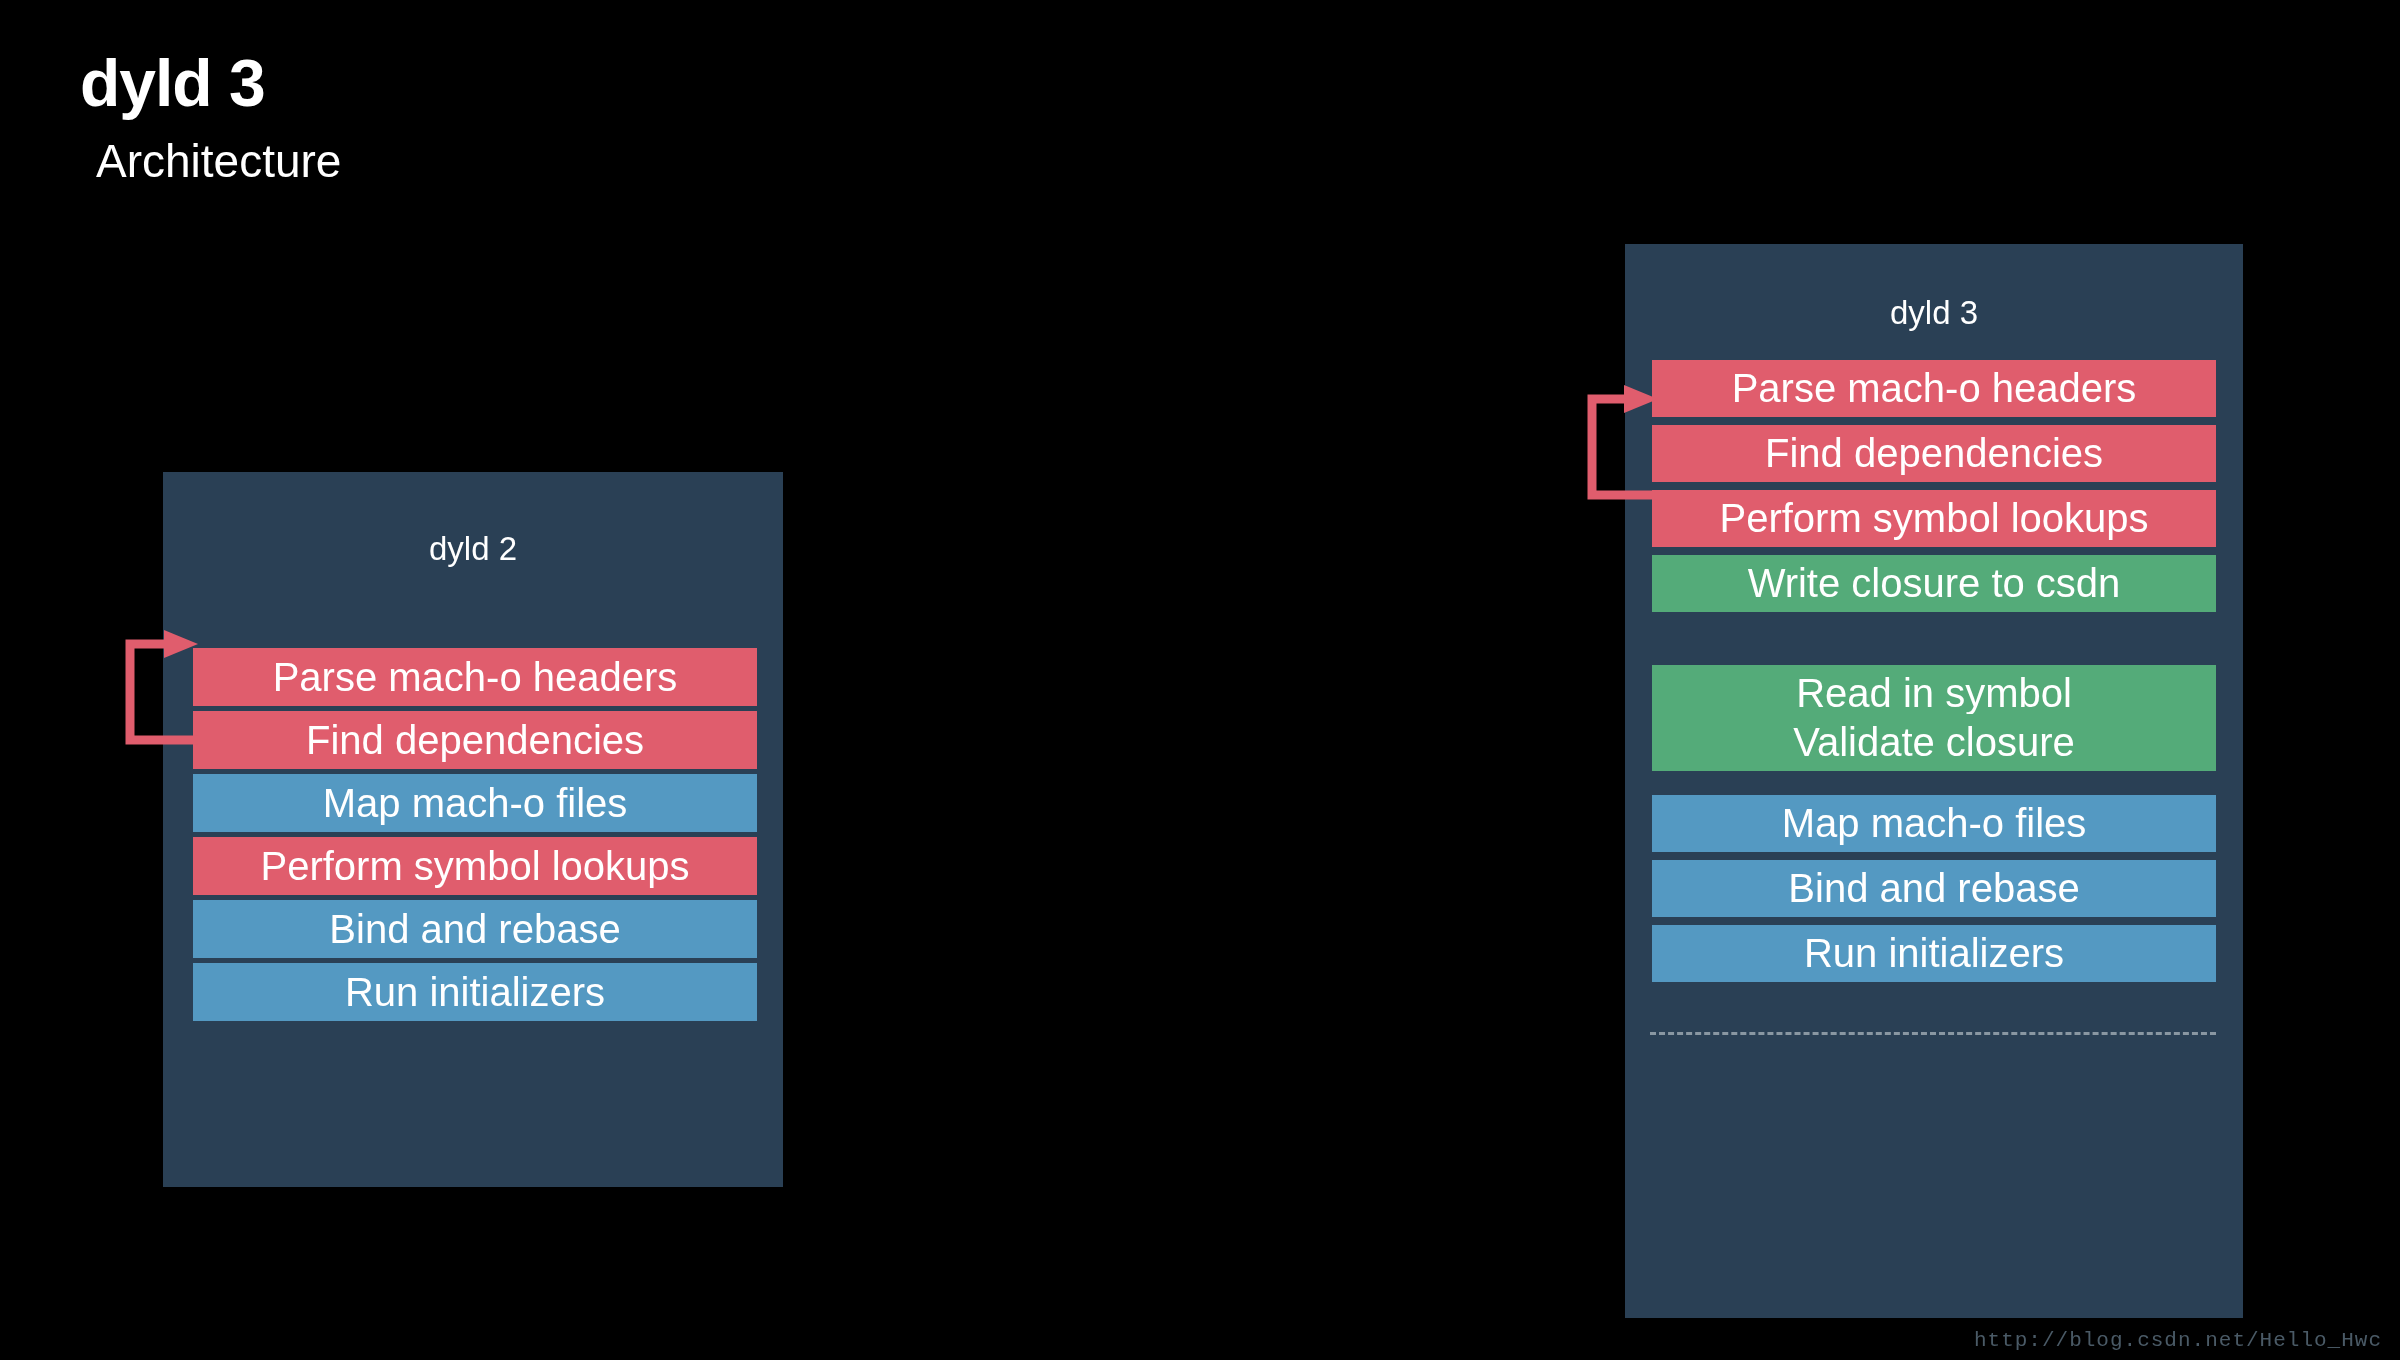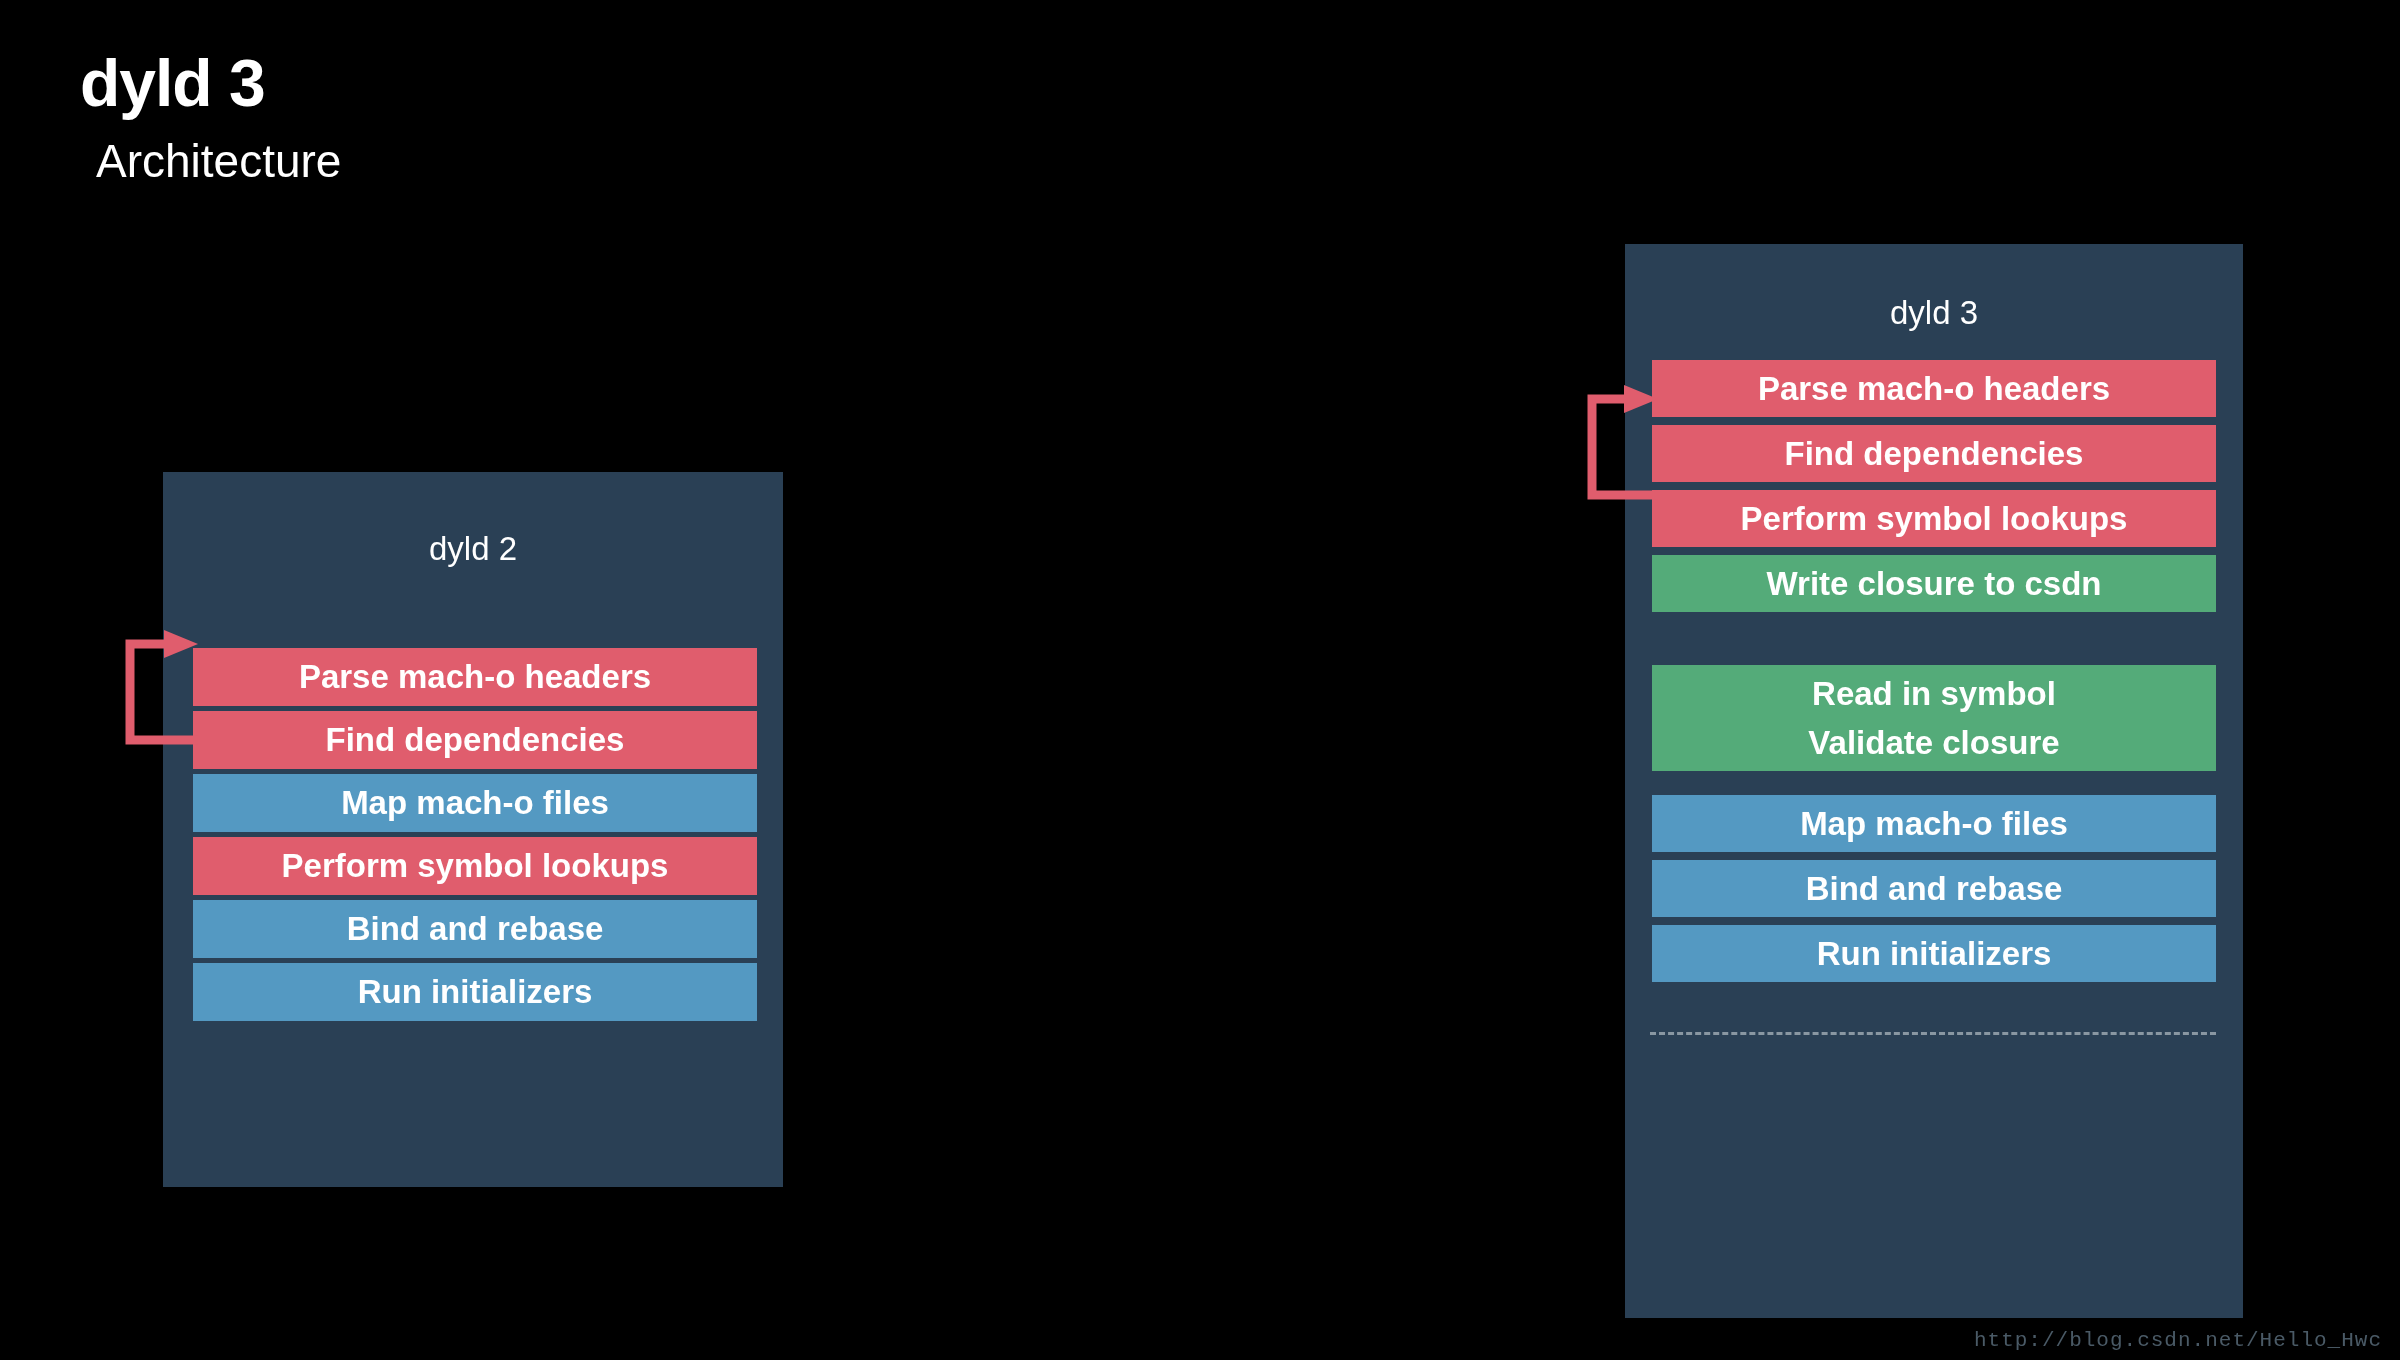--- a/index.html
+++ b/index.html
@@ -51,22 +51,22 @@
     font-size: 33px;
     font-weight: normal;
     line-height: 1;
   }
   .bar {
     box-sizing: border-box;
     display: flex;
     align-items: center;
     justify-content: center;
     color: #ffffff;
-    font-size: 33px;
-    font-weight: bold;
+    font-size: 40px;
+    font-weight: normal;
     white-space: nowrap;
   }
   .bar.red   { background: #e05d6d; }
   .bar.blue  { background: #5499c2; }
   .bar.green { background: #54ab79; }
 
   
   .divider {
     border-top: 3px dashed #9aa7b0;
     height: 0;

